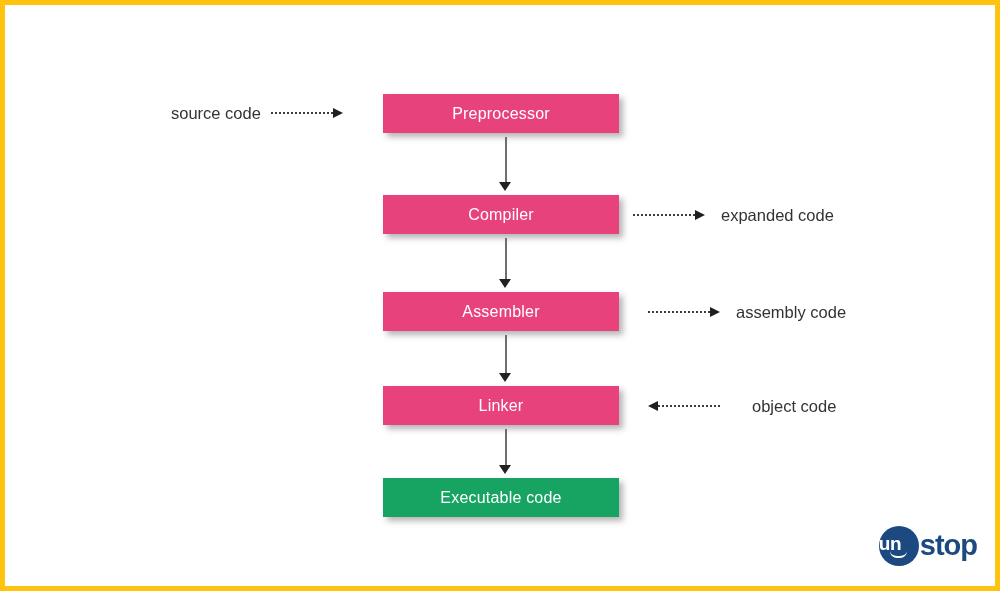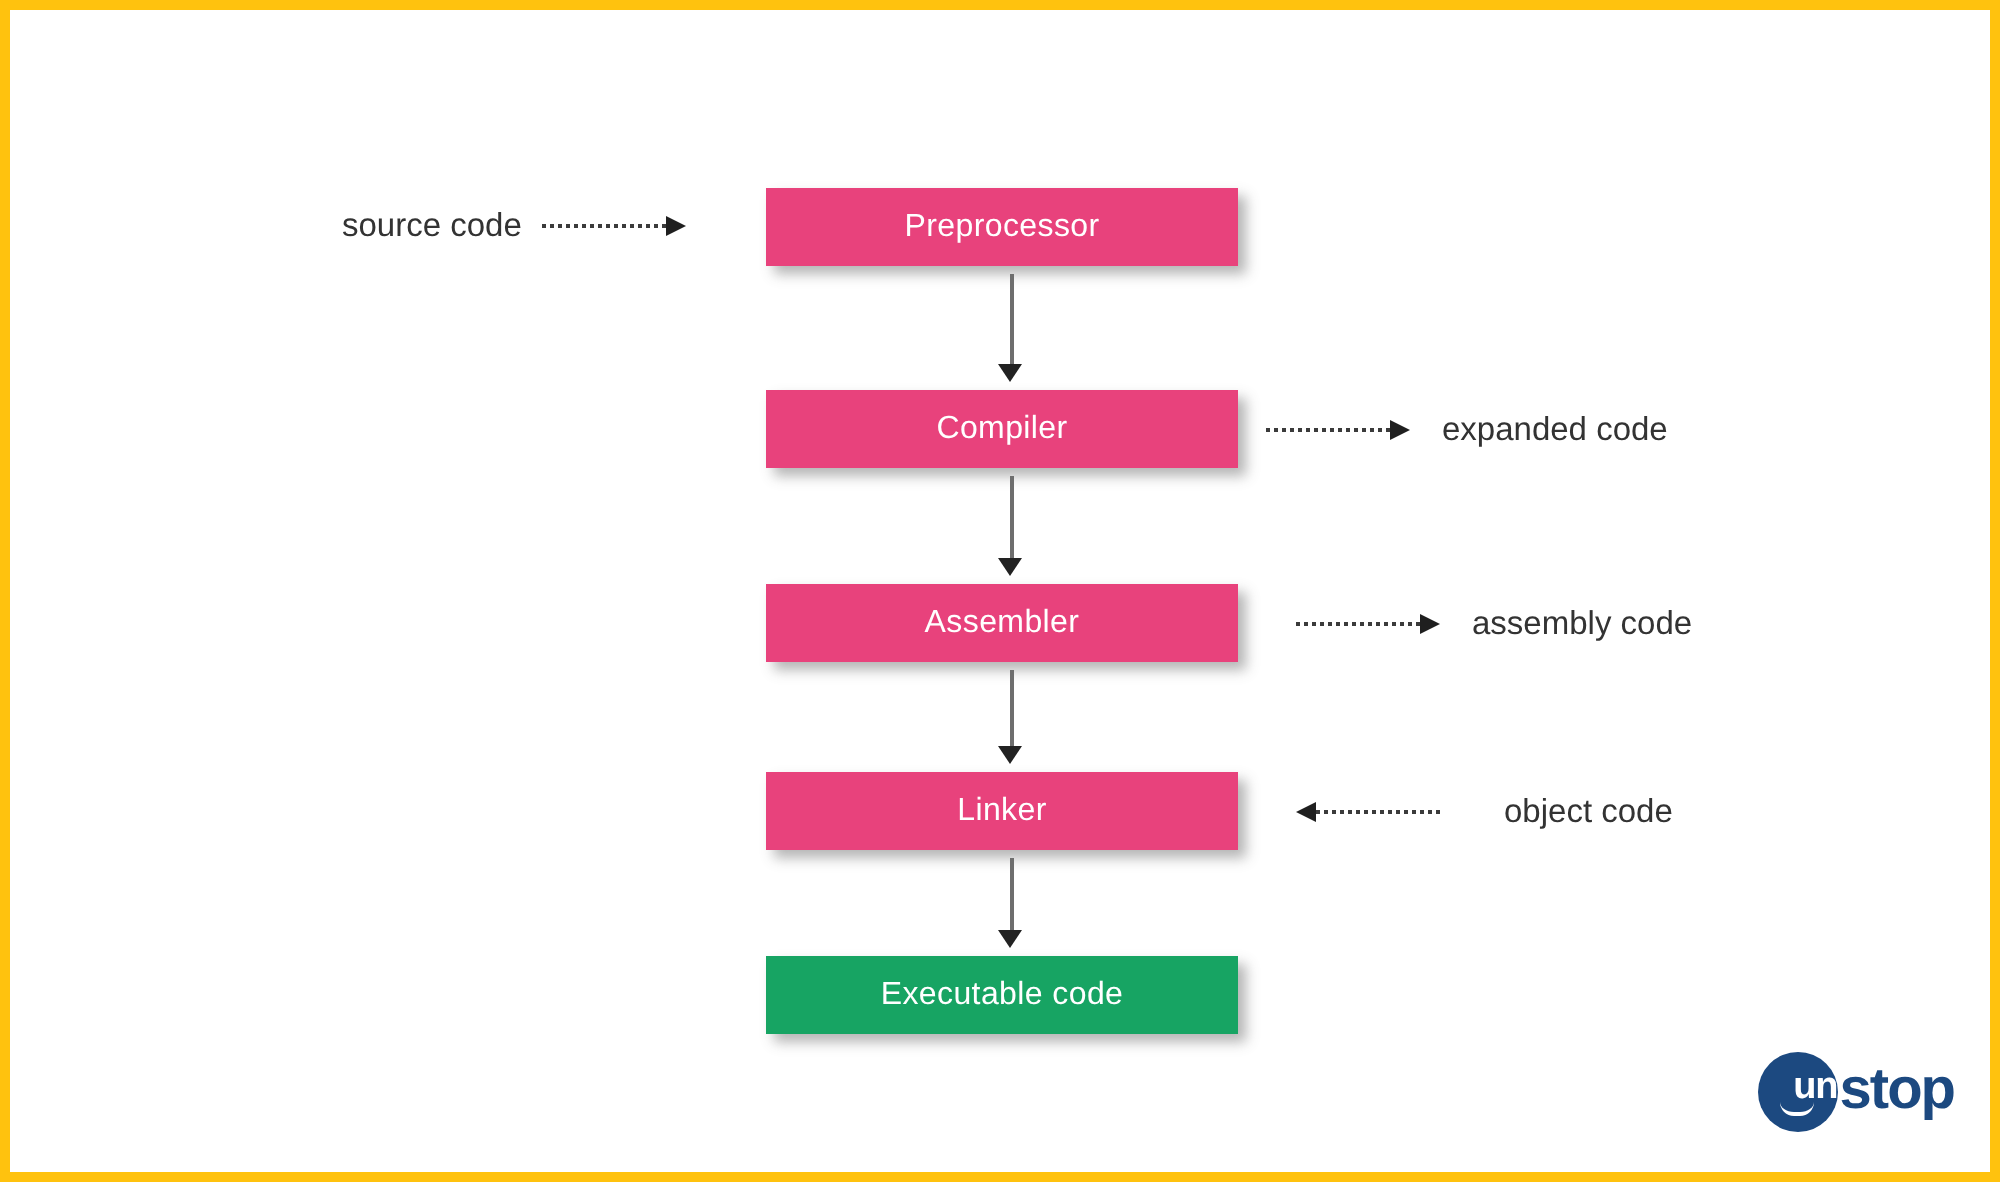--- a/index.html
+++ b/index.html
@@ -94,21 +94,21 @@
     align-items: center;
   }
   .logo-circle {
     position: relative;
     width: 40px;
     height: 40px;
     border-radius: 50%;
     background: var(--navy, #1C4980);
     display: flex;
     align-items: center;
-    justify-content: flex-end;
+    justify-content: flex-start;
   }
   .logo-circle .un {
     color: #ffffff;
     font-weight: bold;
     font-size: 19px;
     letter-spacing: -0.5px;
     margin-top: -4px;
   }
   .logo-underline {
     position: absolute;

